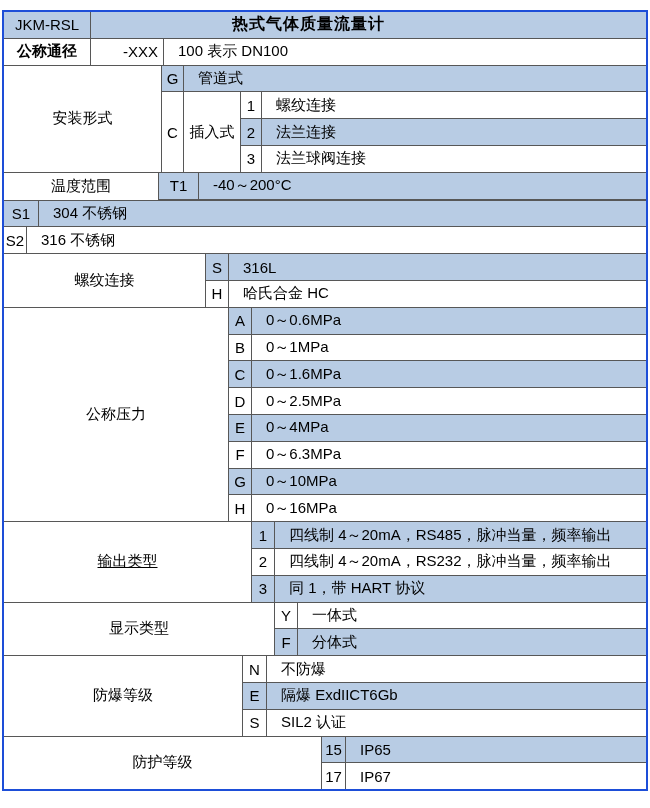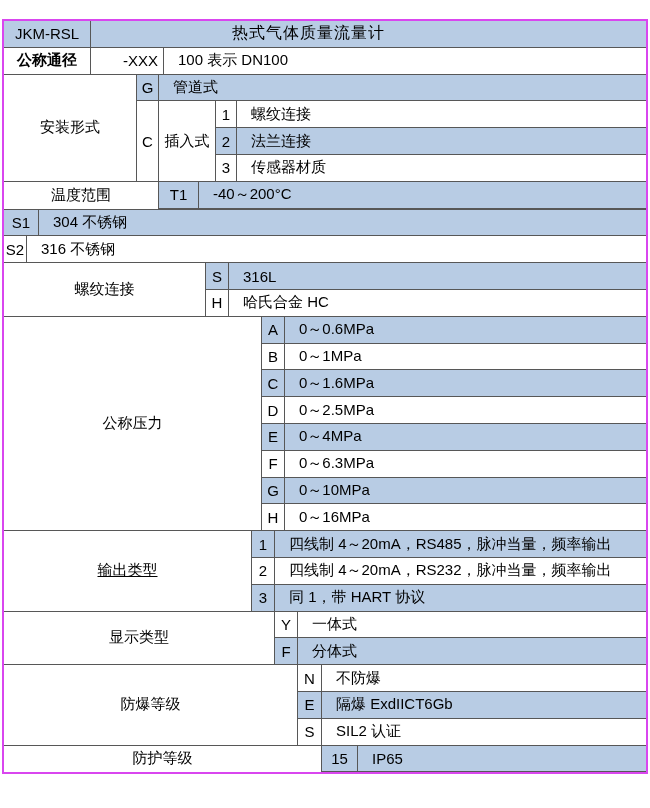--- a/index.html
+++ b/index.html
@@ -1,69 +1,69 @@
 <!DOCTYPE html>
 <html><head>
 <meta charset="utf-8">
 <style>
   html,body{margin:0;padding:0;background:#ffffff;}
   .page{position:relative;width:650px;height:808px;background:#ffffff;
         font-family:"Liberation Sans","DejaVu Sans",sans-serif;color:#000;}
-  .tbl{position:absolute;left:2px;top:19px;width:646px;box-sizing:border-box;
-       border:2px solid #d946ef;--rh:26.8px;font-size:15px;}
+  .tbl{position:absolute;left:2px;top:10px;width:646px;box-sizing:border-box;
+       border:2px solid #1d4ed8;--rh:26.8px;font-size:15px;}
   .sec{display:flex;border-bottom:1px solid #575757;box-sizing:border-box;}
   .sec.last{border-bottom:none;}
   .sec.single{height:var(--rh);}
   .cell{box-sizing:border-box;display:flex;align-items:center;justify-content:center;
         border-right:1px solid #575757;overflow:hidden;white-space:nowrap;}
   .cell.val{justify-content:flex-start;padding-left:14px;border-right:none;}
   .rcol{flex:1;display:flex;flex-direction:column;min-width:0;}
   .r{display:flex;height:var(--rh);box-sizing:border-box;border-bottom:1px solid #575757;}
   .r.nb{border-bottom:none;height:calc(var(--rh) - 1px);}
   .iblock{display:flex;box-sizing:border-box;}
   .sh{background:#b8cce4;}
-  .title{flex:1;border-right:none;justify-content:center;padding-right:120px;font-size:16px;letter-spacing:1px;}
+  .title{flex:1;border-right:none;justify-content:center;padding-right:120px;font-size:16px;letter-spacing:1px;font-weight:bold;}
   .flex1{flex:1;min-width:0;}
 </style>
 </head>
 <body>
 
 <div class="page">
   <div class="tbl" id="table-root">
       <div class="sec single">
         <div class="cell sh" style="width: 87px;">JKM-RSL</div>
         <div class="cell title sh">热式气体质量流量计</div>
       </div>
       <div class="sec single">
         <div class="cell " style="width: 87px; font-weight: bold;">公称通径</div>
         <div class="cell " style="width: 46px; margin-left: 27px;">-XXX</div>
         <div class="cell val flex1">100 表示 DN100</div>
       </div>
       <div class="sec">
-        <div class="cell " style="width: 133px; text-align: right;">安装形式</div>
+        <div class="cell " style="width: 158px; text-align: right;">安装形式</div>
         <div class="rcol">
           <div class="r">
             <div class="cell sh" style="width: 22px;">G</div>
             <div class="cell val flex1 sh">管道式</div>
           </div>
           <div class="iblock flex1">
             <div class="cell " style="width: 22px;">C</div>
             <div class="cell " style="width: 57px;">插入式</div>
             <div class="rcol">
               <div class="r">
                 <div class="cell " style="width: 21px;">1</div>
                 <div class="cell val flex1">螺纹连接</div>
               </div>
               <div class="r">
                 <div class="cell sh" style="width: 21px;">2</div>
                 <div class="cell val flex1 sh">法兰连接</div>
               </div>
               <div class="r nb">
                 <div class="cell " style="width: 21px;">3</div>
-                <div class="cell val flex1">传感器材质</div>
+                <div class="cell val flex1">法兰球阀连接</div>
               </div>
             </div>
           </div>
         </div>
       </div>
       <div class="sec">
         <div class="cell " style="width: 155px;">温度范围</div>
         <div class="rcol">
           <div class="r">
             <div class="cell sh" style="width: 40px;">T1</div>
@@ -90,21 +90,21 @@
             <div class="cell sh" style="width: 23px;">S</div>
             <div class="cell val flex1 sh">316L</div>
           </div>
           <div class="r nb">
             <div class="cell " style="width: 23px;">H</div>
             <div class="cell val flex1">哈氏合金 HC</div>
           </div>
         </div>
       </div>
       <div class="sec">
-        <div class="cell " style="width: 258px;">公称压力</div>
+        <div class="cell " style="width: 225px;">公称压力</div>
         <div class="rcol">
           <div class="r">
             <div class="cell sh" style="width: 23px;">A</div>
             <div class="cell val flex1 sh">0～0.6MPa</div>
           </div>
           <div class="r">
             <div class="cell " style="width: 23px;">B</div>
             <div class="cell val flex1">0～1MPa</div>
           </div>
           <div class="r">
@@ -157,39 +157,43 @@
             <div class="cell " style="width: 23px;">Y</div>
             <div class="cell val flex1">一体式</div>
           </div>
           <div class="r nb">
             <div class="cell sh" style="width: 23px;">F</div>
             <div class="cell val flex1 sh">分体式</div>
           </div>
         </div>
       </div>
       <div class="sec">
-        <div class="cell " style="width: 294px;">防爆等级</div>
+        <div class="cell " style="width: 239px;">防爆等级</div>
         <div class="rcol">
           <div class="r">
             <div class="cell " style="width: 24px;">N</div>
             <div class="cell val flex1">不防爆</div>
           </div>
           <div class="r">
             <div class="cell sh" style="width: 24px;">E</div>
             <div class="cell val flex1 sh">隔爆 ExdIICT6Gb</div>
           </div>
           <div class="r nb">
             <div class="cell " style="width: 24px;">S</div>
             <div class="cell val flex1">SIL2 认证</div>
           </div>
         </div>
       </div>
       <div class="sec last">
         <div class="cell " style="width: 318px;">防护等级</div>
         <div class="rcol">
           <div class="r">
-            <div class="cell sh" style="width: 36px;">15</div>
+            <div class="cell sh" style="width: 24px;">15</div>
             <div class="cell val flex1 sh">IP65</div>
+          </div>
+          <div class="r nb">
+            <div class="cell " style="width: 24px;">17</div>
+            <div class="cell val flex1">IP67</div>
           </div>
         </div>
       </div>
     </div>
 </div>
 
 </body></html>

